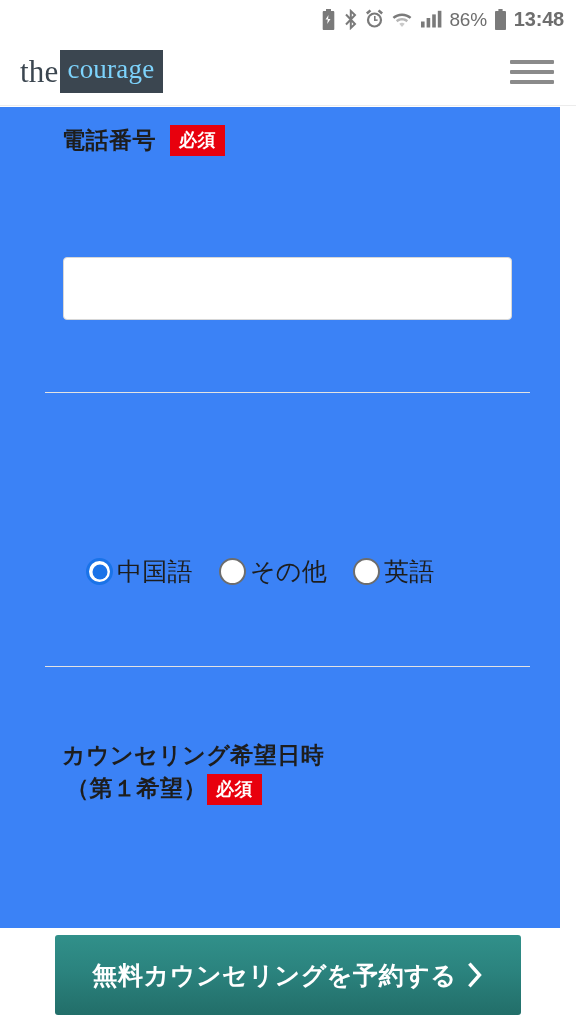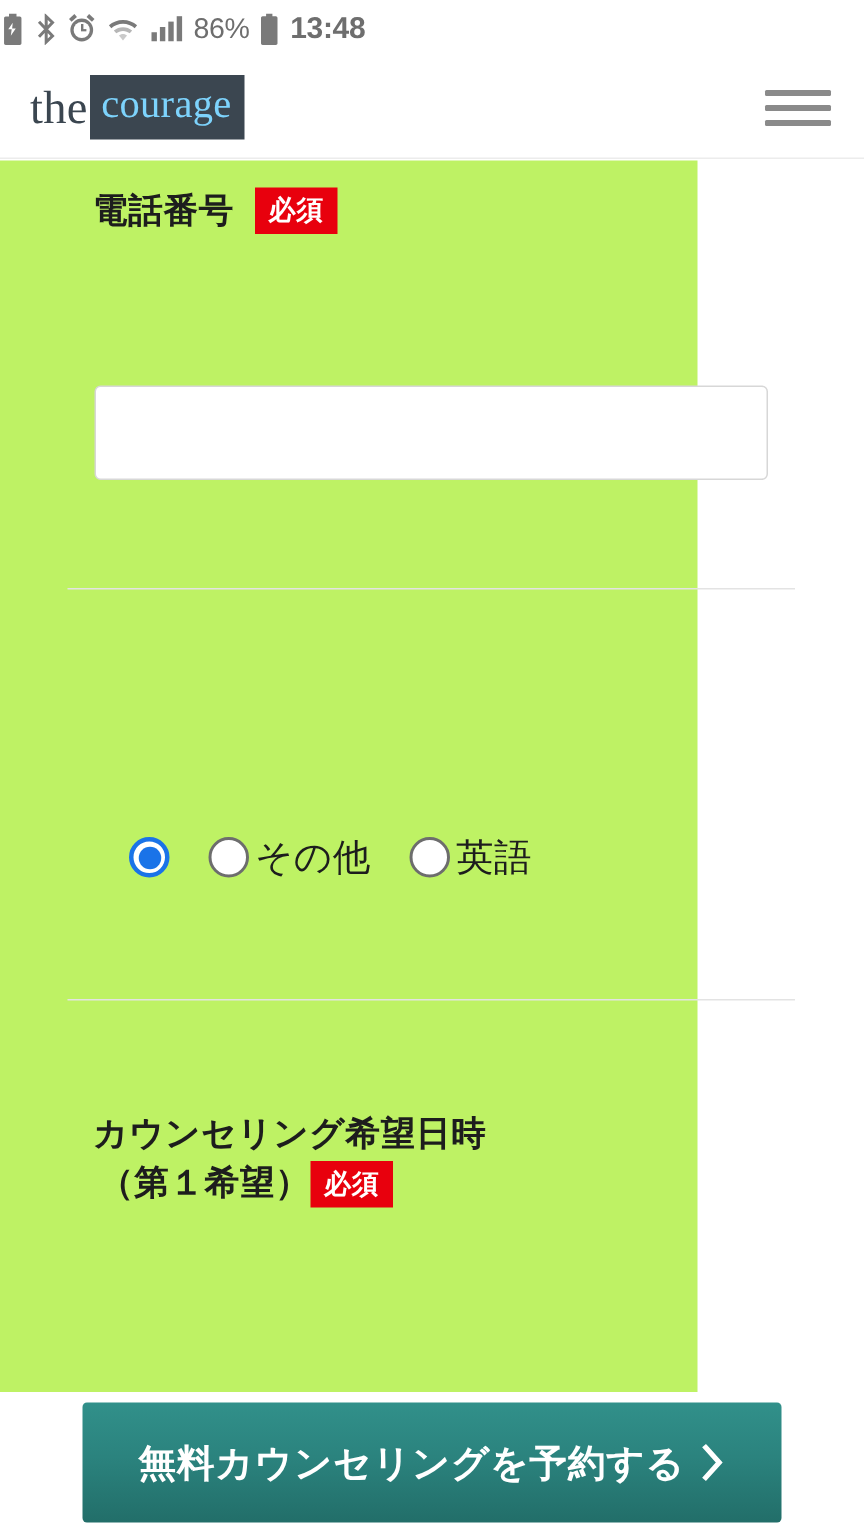--- a/index.html
+++ b/index.html
@@ -22,21 +22,21 @@
 
   
   .status-bar {
     position: absolute;
     top: 0; left: 0;
     width: 576px;
     height: 38px;
     background: #ffffff;
     display: flex;
     align-items: center;
-    justify-content: flex-start;
+    justify-content: flex-end;
     padding-right: 12px;
     gap: 7px;
   }
   .status-icon {
     display: inline-flex;
     align-items: center;
     justify-content: center;
     color: #7a7a7a;
     line-height: 1;
   }
@@ -101,23 +101,23 @@
     width: 44px;
     height: 4px;
     background: #8a8a8a;
     border-radius: 1px;
   }
 
   
   .content {
     position: absolute;
     top: 107px; left: 0;
-    width: 465px;
+    width: 560px;
     height: 917px;
-    background: #bef264;
+    background: #3b82f6;
   }
 
   .field-label {
     display: flex;
     align-items: center;
     gap: 14px;
     padding-left: 62px;
     font-size: 23px;
     font-weight: bold;
     color: #1d1d1d;
@@ -335,20 +335,21 @@
 
     <div style="height:72px"></div>
     <div class="divider"></div>
 
     <div style="height:71px"></div>
 
     <div style="height:91px"></div>
     <div class="radio-group">
       <label class="radio-option">
         <span class="radio-dot checked"></span>
+        <span class="radio-label">中国語</span>
       </label>
       <label class="radio-option">
         <span class="radio-dot"></span>
         <span class="radio-label">その他</span>
       </label>
       <label class="radio-option">
         <span class="radio-dot"></span>
         <span class="radio-label">英語</span>
       </label>
     </div>

